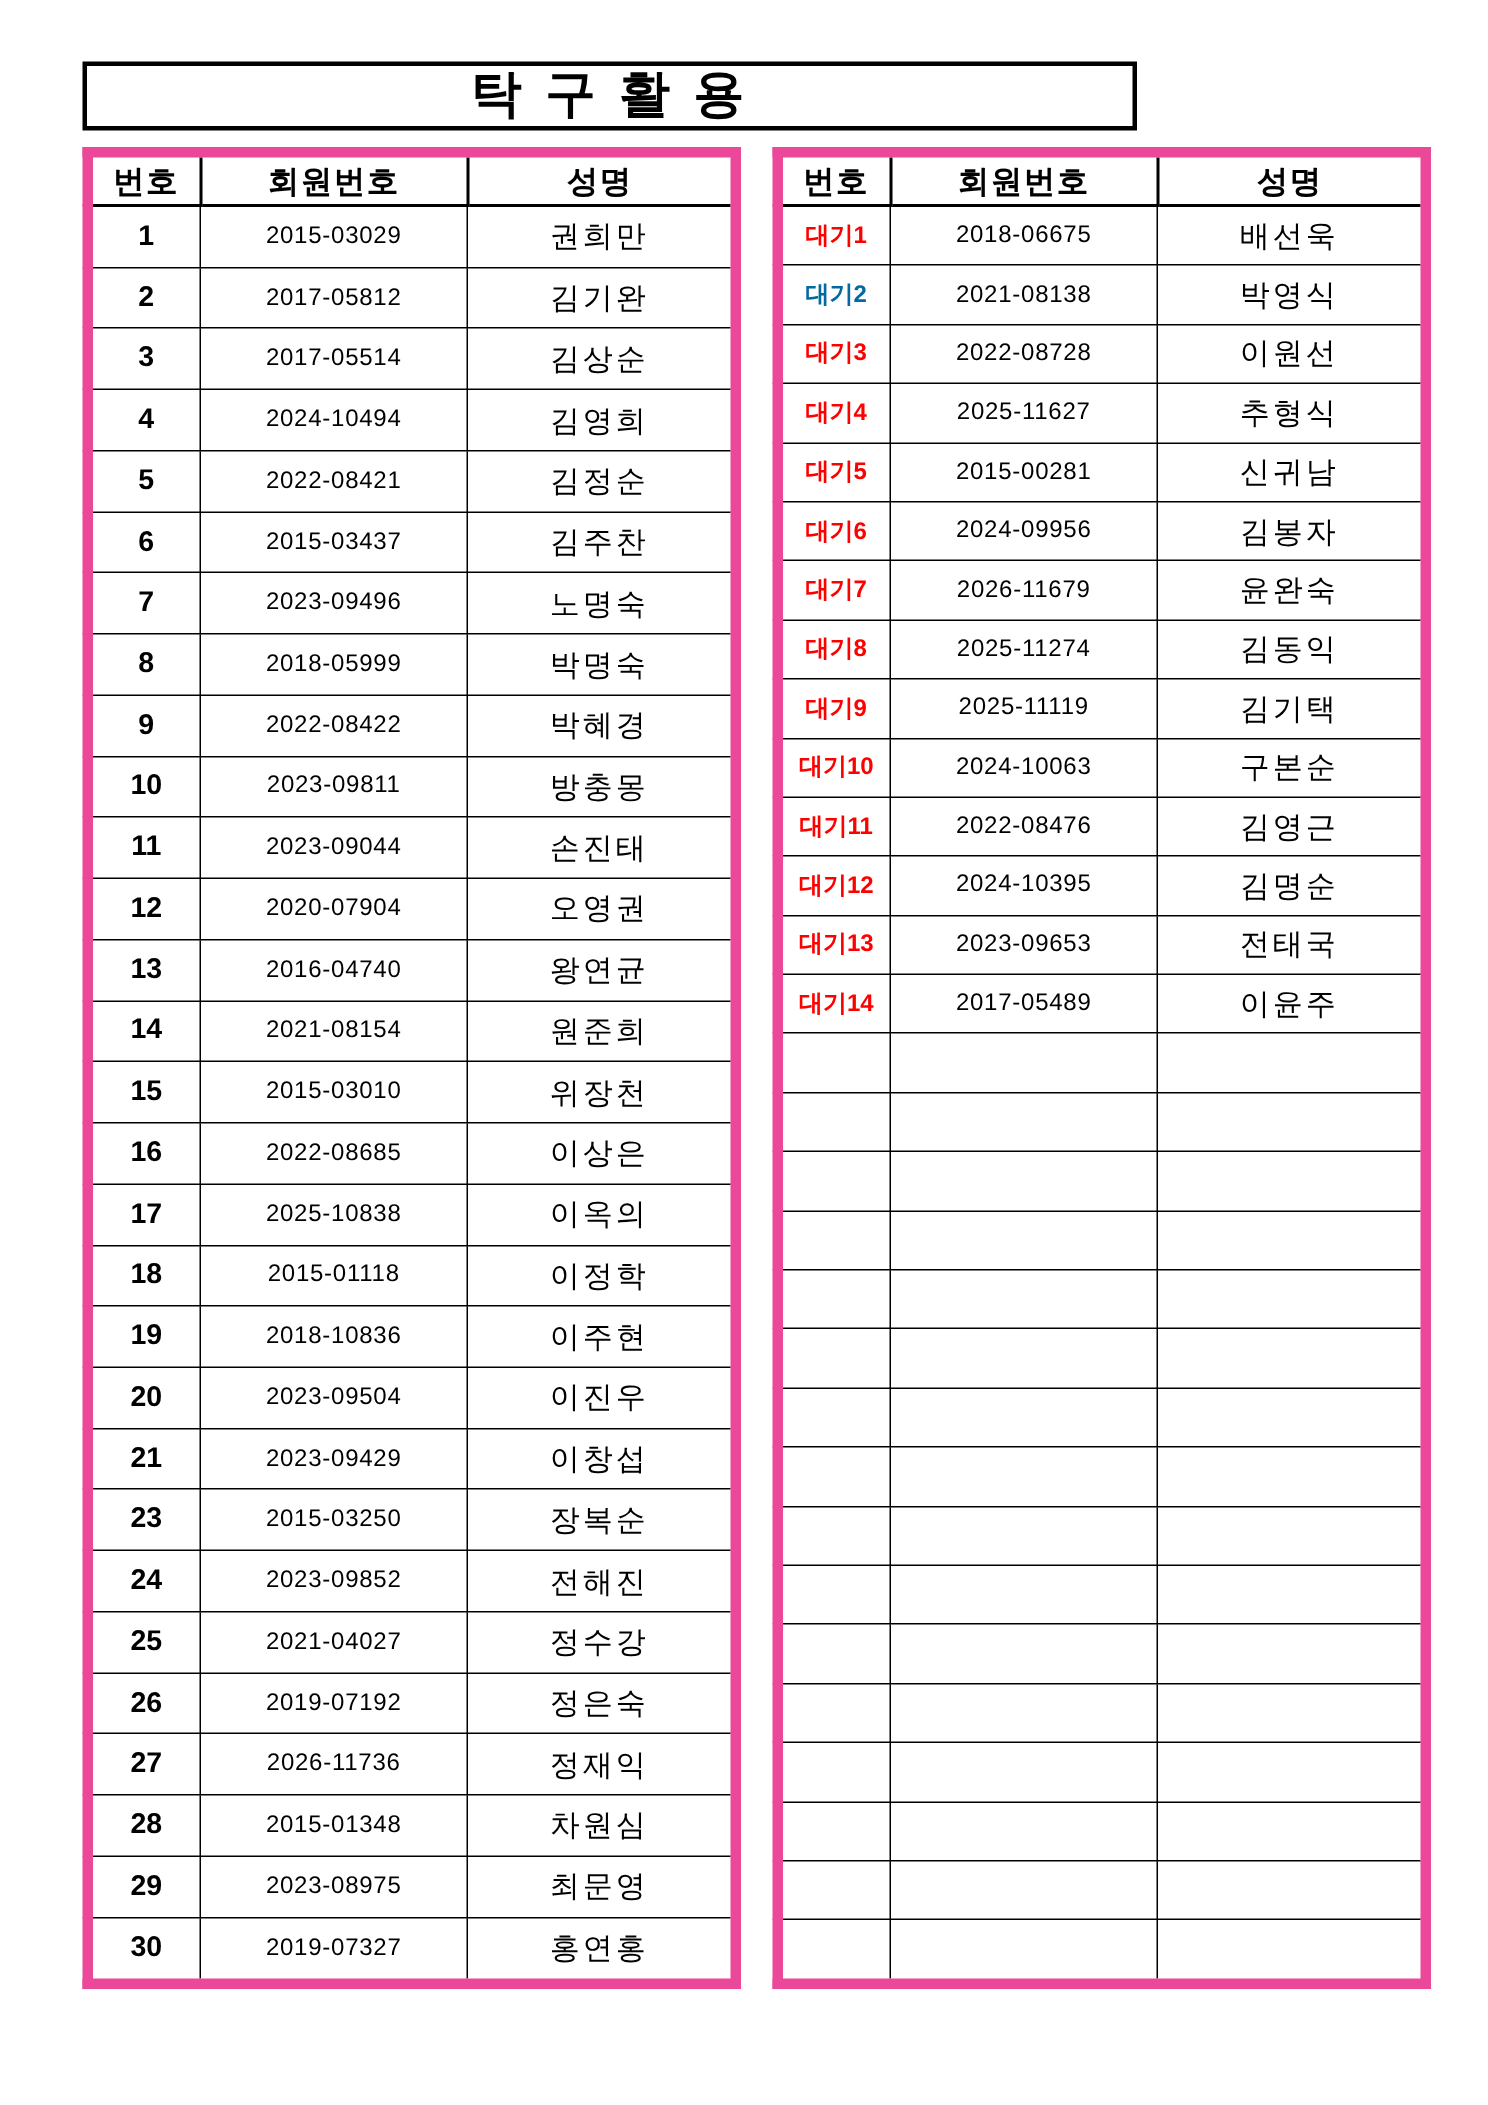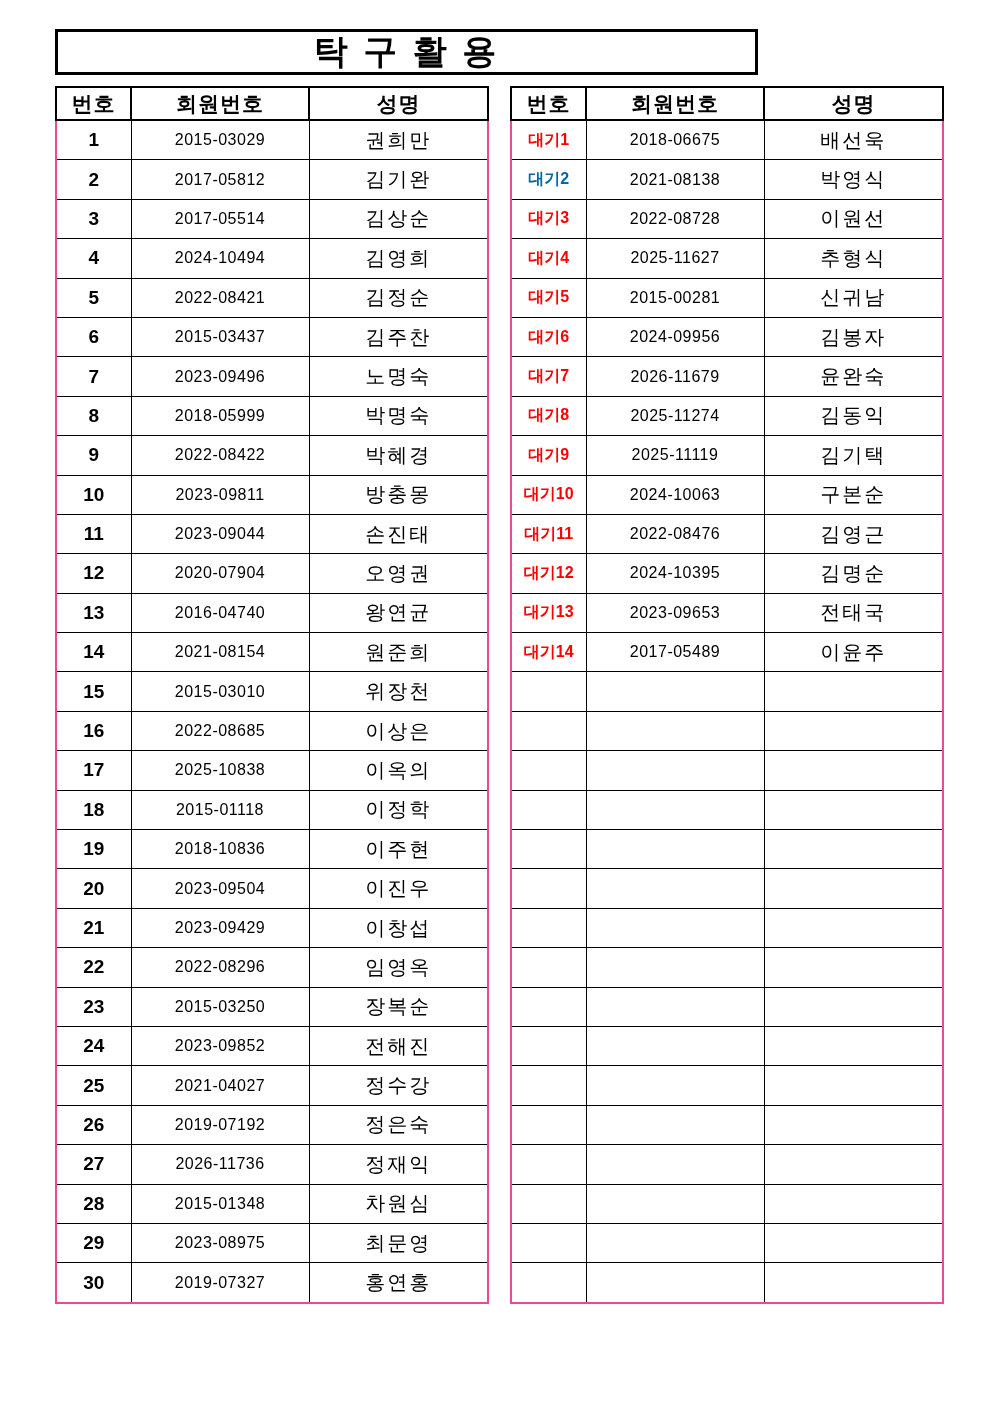--- a/index.html
+++ b/index.html
@@ -11,20 +11,21 @@
   }
   body {
     width: 992px;
     height: 1403px;
     overflow: hidden;
   }
   .page {
     box-sizing: border-box;
     width: 810px;
     padding: 29px 52px 0 55px;
+    margin-top: 12px;
   }
   .title-box {
     box-sizing: border-box;
     border: 3px solid #000;
     height: 46px;
     display: flex;
     align-items: center;
     justify-content: center;
     margin-bottom: 11px;
   }
@@ -34,21 +35,21 @@
     letter-spacing: 3px;
     line-height: 1;
     transform: translateY(-1px);
   }
   .tables {
     display: flex;
     gap: 21px;
   }
   table.roster {
     border-collapse: collapse;
-    border: 2px solid #ec4899;
+    border: 7px solid #ec4899;
     table-layout: fixed;
     width: 432px;
   }
   table.roster col.c-no  { width: 75px;  }
   table.roster col.c-id  { width: 178px; }
   table.roster col.c-nm  { width: 179px; }
   table.roster th {
     border: 2px solid #000;
     height: 31px;
     font-size: 21px;
@@ -208,25 +209,20 @@
             <td class="no-cell">20</td>
             <td class="id-cell">2023-09504</td>
             <td class="name-cell">이진우</td>
           </tr>
           <tr>
             <td class="no-cell">21</td>
             <td class="id-cell">2023-09429</td>
             <td class="name-cell">이창섭</td>
           </tr>
           <tr>
-            <td class="no-cell">22</td>
-            <td class="id-cell">2022-08296</td>
-            <td class="name-cell">임영옥</td>
-          </tr>
-          <tr>
             <td class="no-cell">23</td>
             <td class="id-cell">2015-03250</td>
             <td class="name-cell">장복순</td>
           </tr>
           <tr>
             <td class="no-cell">24</td>
             <td class="id-cell">2023-09852</td>
             <td class="name-cell">전해진</td>
           </tr>
           <tr>

